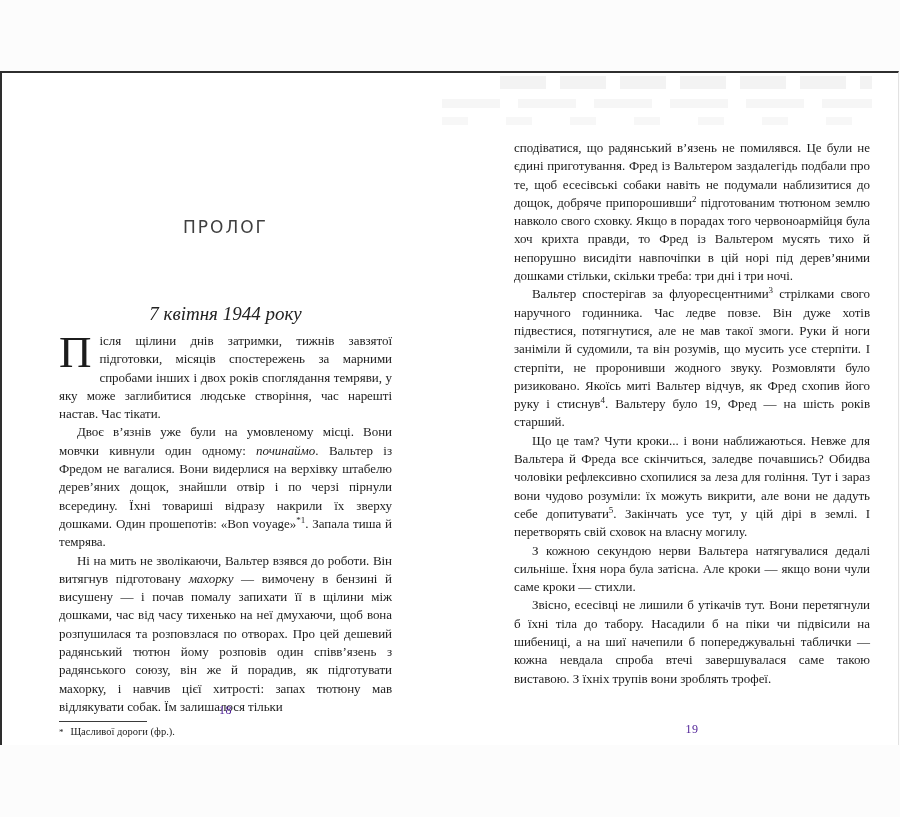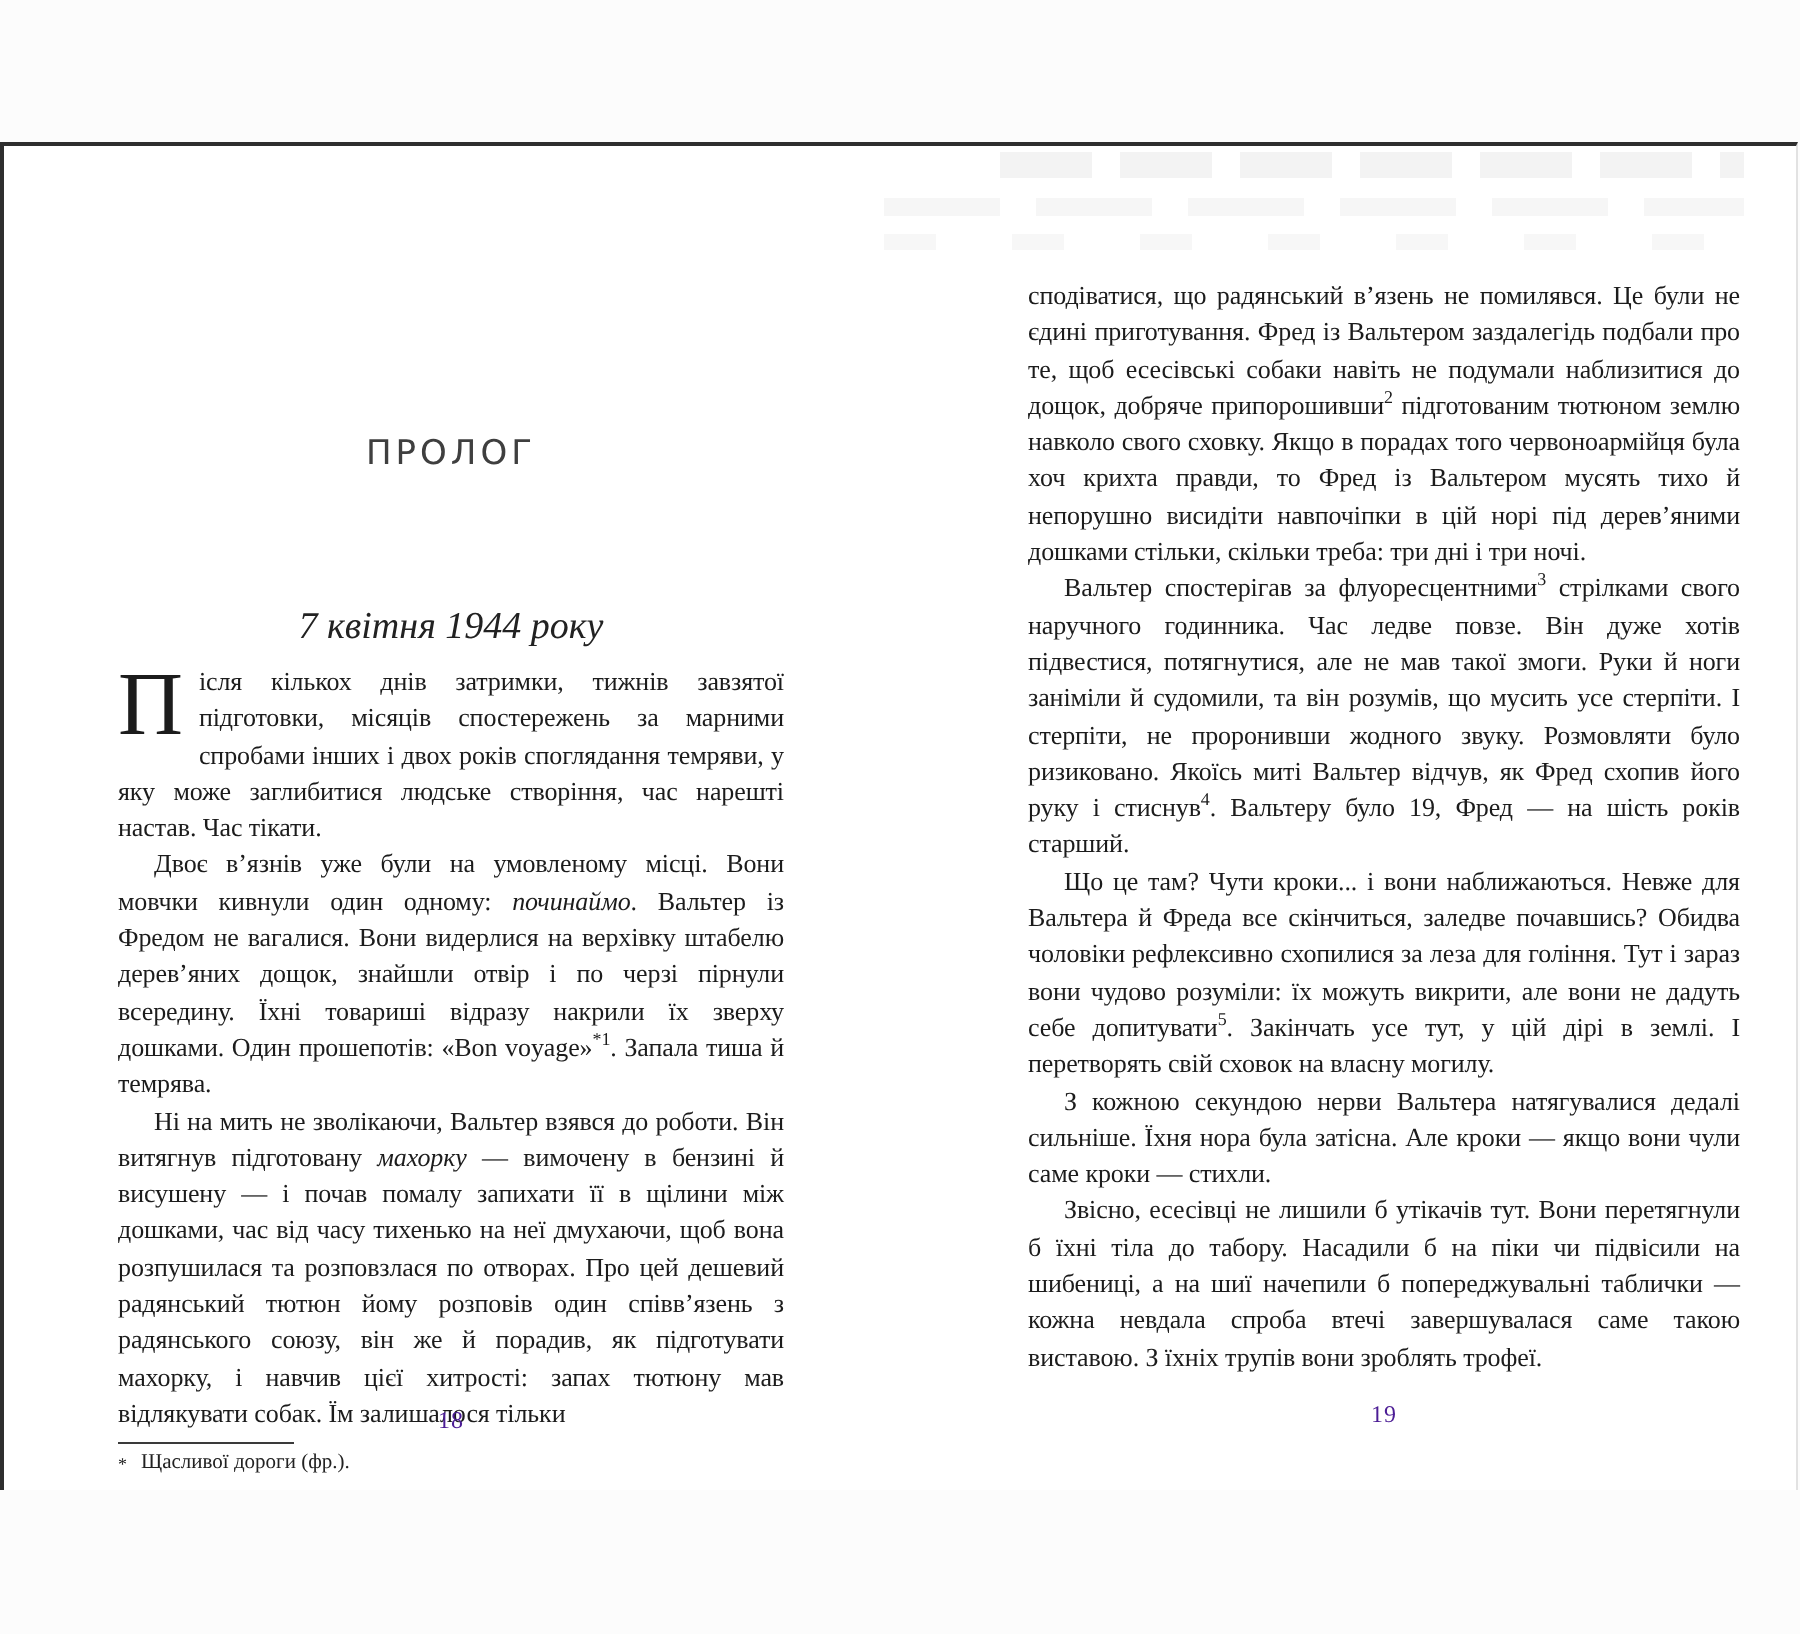--- a/index.html
+++ b/index.html
@@ -64,37 +64,37 @@
   .footnote-block{margin-top:5px;}
   .footnote-rule{width:88px;border-top:1px solid #3a3a3a;margin-bottom:3px;}
   .footnote{font-size:10.5px;line-height:14px;color:#222;}
   .footnote .marker{display:inline-block;font-size:9px;vertical-align:top;margin-right:7px;}
 
   .pagenum{
     position:absolute;left:0;width:100%;text-align:center;
     font-size:12px;color:#4c1d95;letter-spacing:0.5px;
   }
   .page.left .pagenum{top:486px;}
-  .page.right .pagenum{top:561px;}
+  .page.right .pagenum{top:583px;}
 </style>
 </head>
 <body>
 
 <div class="spread">
 
   <div class="ghost g1"></div>
   <div class="ghost g2"></div>
   <div class="ghost g3"></div>
 
   <div class="page left">
     <div class="chapter-title">ПРОЛОГ</div>
     <div class="chapter-date">7 квітня 1944 року</div>
     <div class="paras-left">
       <div>
-          <p class="para"><span class="dropcap">П</span><span>ісля кількох днів затримки, тижнів завзятої підготовки, місяців спостережень за марними спробами інших і двох років споглядання темряви, у яку може заглибитися людське створіння, час нарешті настав. Час тікати.</span></p>
+          <p class="para"><span class="dropcap">П</span><span>ісля щілини днів затримки, тижнів завзятої підготовки, місяців спостережень за марними спробами інших і двох років споглядання темряви, у яку може заглибитися людське створіння, час нарешті настав. Час тікати.</span></p>
           <p class="para indent"><span>Двоє в’язнів уже були на умовленому місці. Вони мовчки кивнули один одному: </span><span class="it">починаймо</span><span>. Вальтер із Фредом не вагалися. Вони видерлися на верхівку штабелю дерев’яних дощок, знайшли отвір і по черзі пірнули всередину. Їхні товариші відразу накрили їх зверху дошками. Один прошепотів: «Bon voyage»</span><span class="sup">*1</span><span>. Запала тиша й темрява.</span></p>
           <p class="para indent"><span>Ні на мить не зволікаючи, Вальтер взявся до роботи. Він витягнув підготовану </span><span class="it">махорку</span><span> — вимочену в бензині й висушену — і почав помалу запихати її в щілини між дошками, час від часу тихенько на неї дмухаючи, щоб вона розпушилася та розповзлася по отворах. Про цей дешевий радянський тютюн йому розповів один співв’язень з радянського союзу, він же й порадив, як підготувати махорку, і навчив цієї хитрості: запах тютюну мав відлякувати собак. Їм залишалося тільки</span></p>
         </div>
       <div class="footnote-block">
         <div class="footnote-rule"></div>
         <div class="footnote">
           <span class="marker">*</span><span>Щасливої дороги (фр.).</span>
         </div>
       </div>
     </div>

